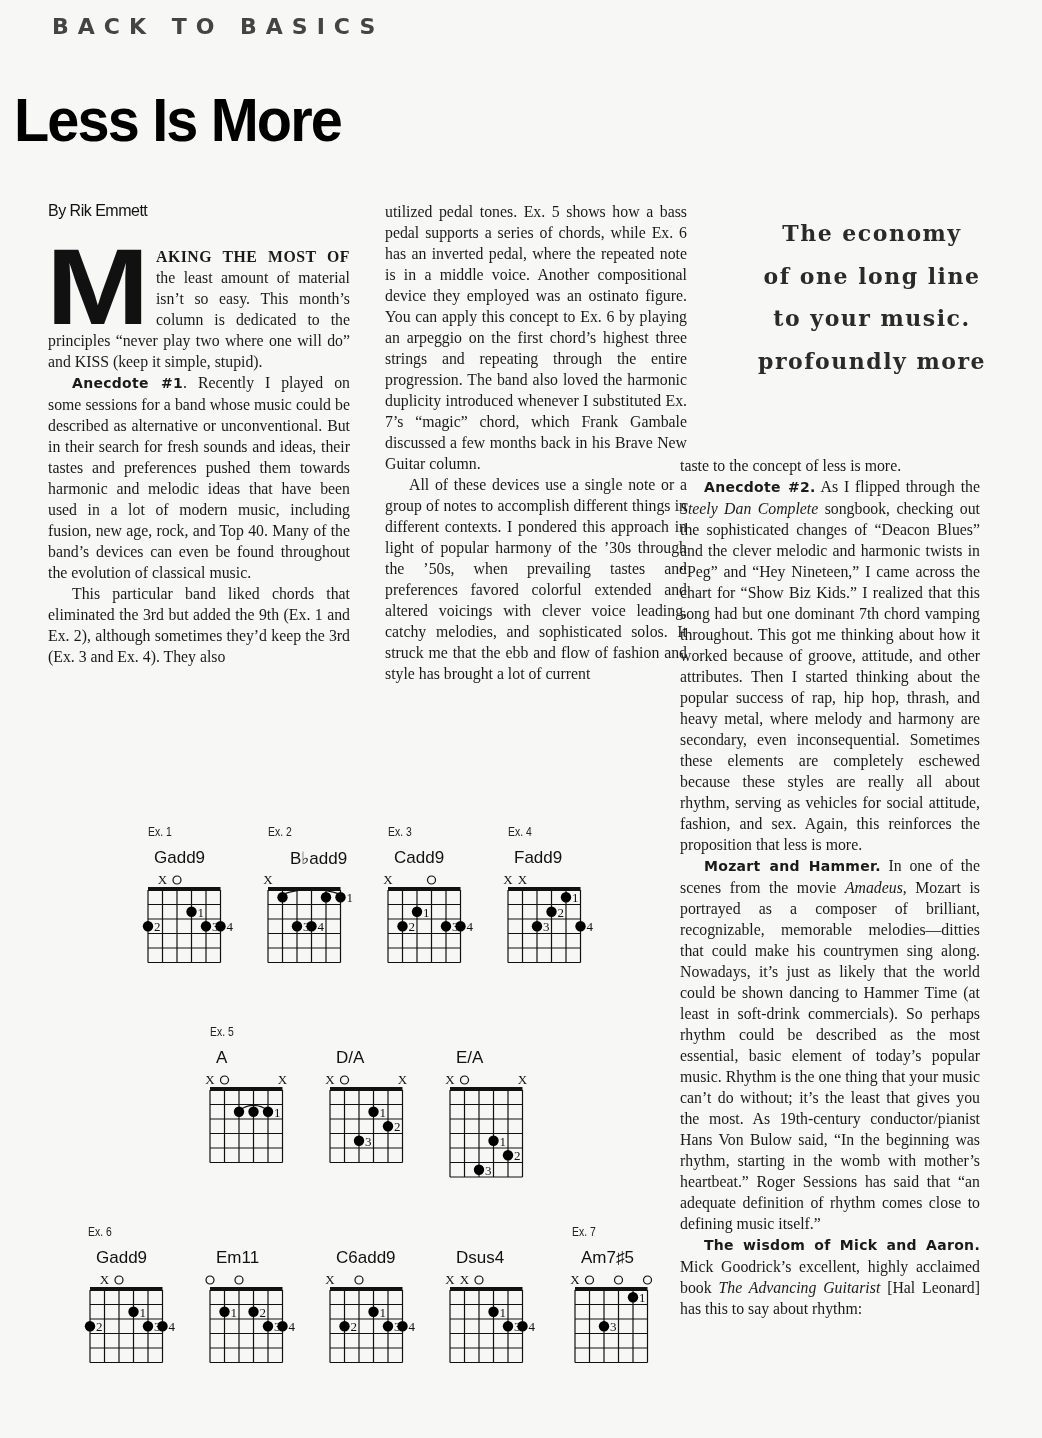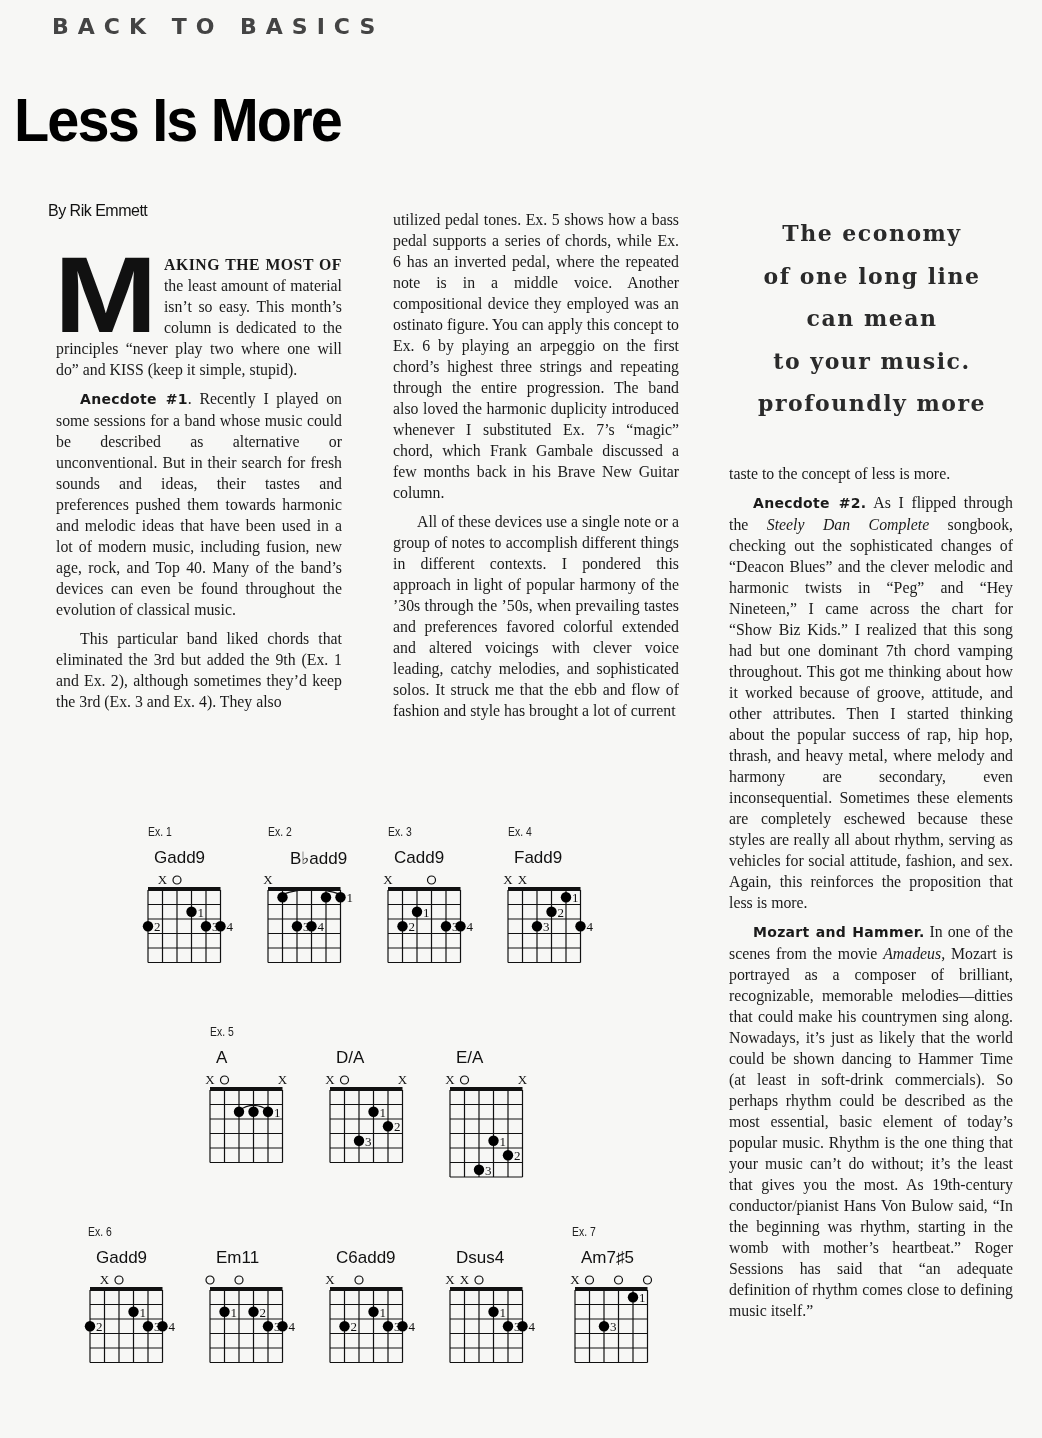--- a/index.html
+++ b/index.html
@@ -19,25 +19,25 @@
     font-size: 62px; letter-spacing: -2px; color: #000; transform: scaleX(0.93); transform-origin: left;
   }
   .byline {
     position: absolute; left: 48px; top: 202px;
     font-family: "Liberation Sans", sans-serif; font-size: 16px; color: #111;
     letter-spacing: -0.5px;
   }
   .col {
     position: absolute; font-size: 15.8px; line-height: 21px; text-align: justify; color: #1a1a1a;
   }
-  .col p { margin: 8px; text-indent: 24px; }
+  .col p { margin: 0; text-indent: 24px; }
   .col p.noindent { text-indent: 0; }
   #col1 { left: 48px; top: 246px; width: 302px; }
   #col2 { left: 385px; top: 201px; width: 302px; }
-  #col3 { left: 721px; top: 455px; width: 300px; }
+  #col3 { left: 680px; top: 455px; width: 300px; }
   .dropcap {
     float: left; font-family: "Liberation Sans", sans-serif; font-weight: bold;
     font-size: 108px; line-height: 78px; height: 80px; margin: 2px 10px 0 -2px; color: #111;
     transform: scaleX(1.15); transform-origin: left; padding-right: 10px;
   }
   .lead-caps { letter-spacing: 0.5px; font-weight: bold; }
   .runin {
     font-family: "DejaVu Sans", sans-serif; font-weight: bold; font-size: 14px; letter-spacing: 0.3px;
   }
   .pullquote {
@@ -75,29 +75,29 @@
 </div>
 
 <div class="col" id="col2">
   <p class="noindent"><span>utilized pedal tones. Ex. 5 shows how a bass pedal supports a series of chords, while Ex. 6 has an inverted pedal, where the repeated note is in a middle voice. Another compositional device they employed was an ostinato figure. You can apply this concept to Ex. 6 by playing an arpeggio on the first chord’s highest three strings and repeating through the entire progression. The band also loved the harmonic duplicity introduced whenever I substituted Ex. 7’s “magic” chord, which Frank Gambale discussed a few months back in his Brave New Guitar column.</span></p>
   <p><span>All of these devices use a single note or a group of notes to accomplish different things in different contexts. I pondered this approach in light of popular harmony of the ’30s through the ’50s, when prevailing tastes and preferences favored colorful extended and altered voicings with clever voice leading, catchy melodies, and sophisticated solos. It struck me that the ebb and flow of fashion and style has brought a lot of current</span></p>
 </div>
 
 <div class="pullquote">
   <div>The economy</div>
   <div>of one long line</div>
-  <div>can mean</div>
   <div>to your music.</div>
   <div>profoundly more</div>
 </div>
 
 <div class="col" id="col3">
   <p class="noindent"><span>taste to the concept of less is more.</span></p>
   <p><span class="runin">Anecdote #2.</span><span> As I flipped through the </span><i>Steely Dan Complete</i><span> songbook, checking out the sophisticated changes of “Deacon Blues” and the clever melodic and harmonic twists in “Peg” and “Hey Nineteen,” I came across the chart for “Show Biz Kids.” I realized that this song had but one dominant 7th chord vamping throughout. This got me thinking about how it worked because of groove, attitude, and other attributes. Then I started thinking about the popular success of rap, hip hop, thrash, and heavy metal, where melody and harmony are secondary, even inconsequential. Sometimes these elements are completely eschewed because these styles are really all about rhythm, serving as vehicles for social attitude, fashion, and sex. Again, this reinforces the proposition that less is more.</span></p>
   <p><span class="runin">Mozart and Hammer.</span><span> In one of the scenes from the movie </span><i>Amadeus,</i><span> Mozart is portrayed as a composer of brilliant, recognizable, memorable melodies—ditties that could make his countrymen sing along. Nowadays, it’s just as likely that the world could be shown dancing to Hammer Time (at least in soft-drink commercials). So perhaps rhythm could be described as the most essential, basic element of today’s popular music. Rhythm is the one thing that your music can’t do without; it’s the least that gives you the most. As 19th-century conductor/pianist Hans Von Bulow said, “In the beginning was rhythm, starting in the womb with mother’s heartbeat.” Roger Sessions has said that “an adequate definition of rhythm comes close to defining music itself.”</span></p>
+  <p><span class="runin">The wisdom of Mick and Aaron.</span><span> Mick Goodrick’s excellent, highly acclaimed book </span><i>The Advancing Guitarist</i><span> [Hal Leonard] has this to say about rhythm:</span></p>
 </div>
 
 <div id="diagrams">
     <div class="ex-label" style="left: 148px; top: 824px;">Ex. 1</div>
     <div class="ex-label" style="left: 268px; top: 824px;">Ex. 2</div>
     <div class="ex-label" style="left: 388px; top: 824px;">Ex. 3</div>
     <div class="ex-label" style="left: 508px; top: 824px;">Ex. 4</div>
     <div class="ex-label" style="left: 210px; top: 1024px;">Ex. 5</div>
     <div class="ex-label" style="left: 88px; top: 1224px;">Ex. 6</div>
     <div class="ex-label" style="left: 572px; top: 1224px;">Ex. 7</div>

